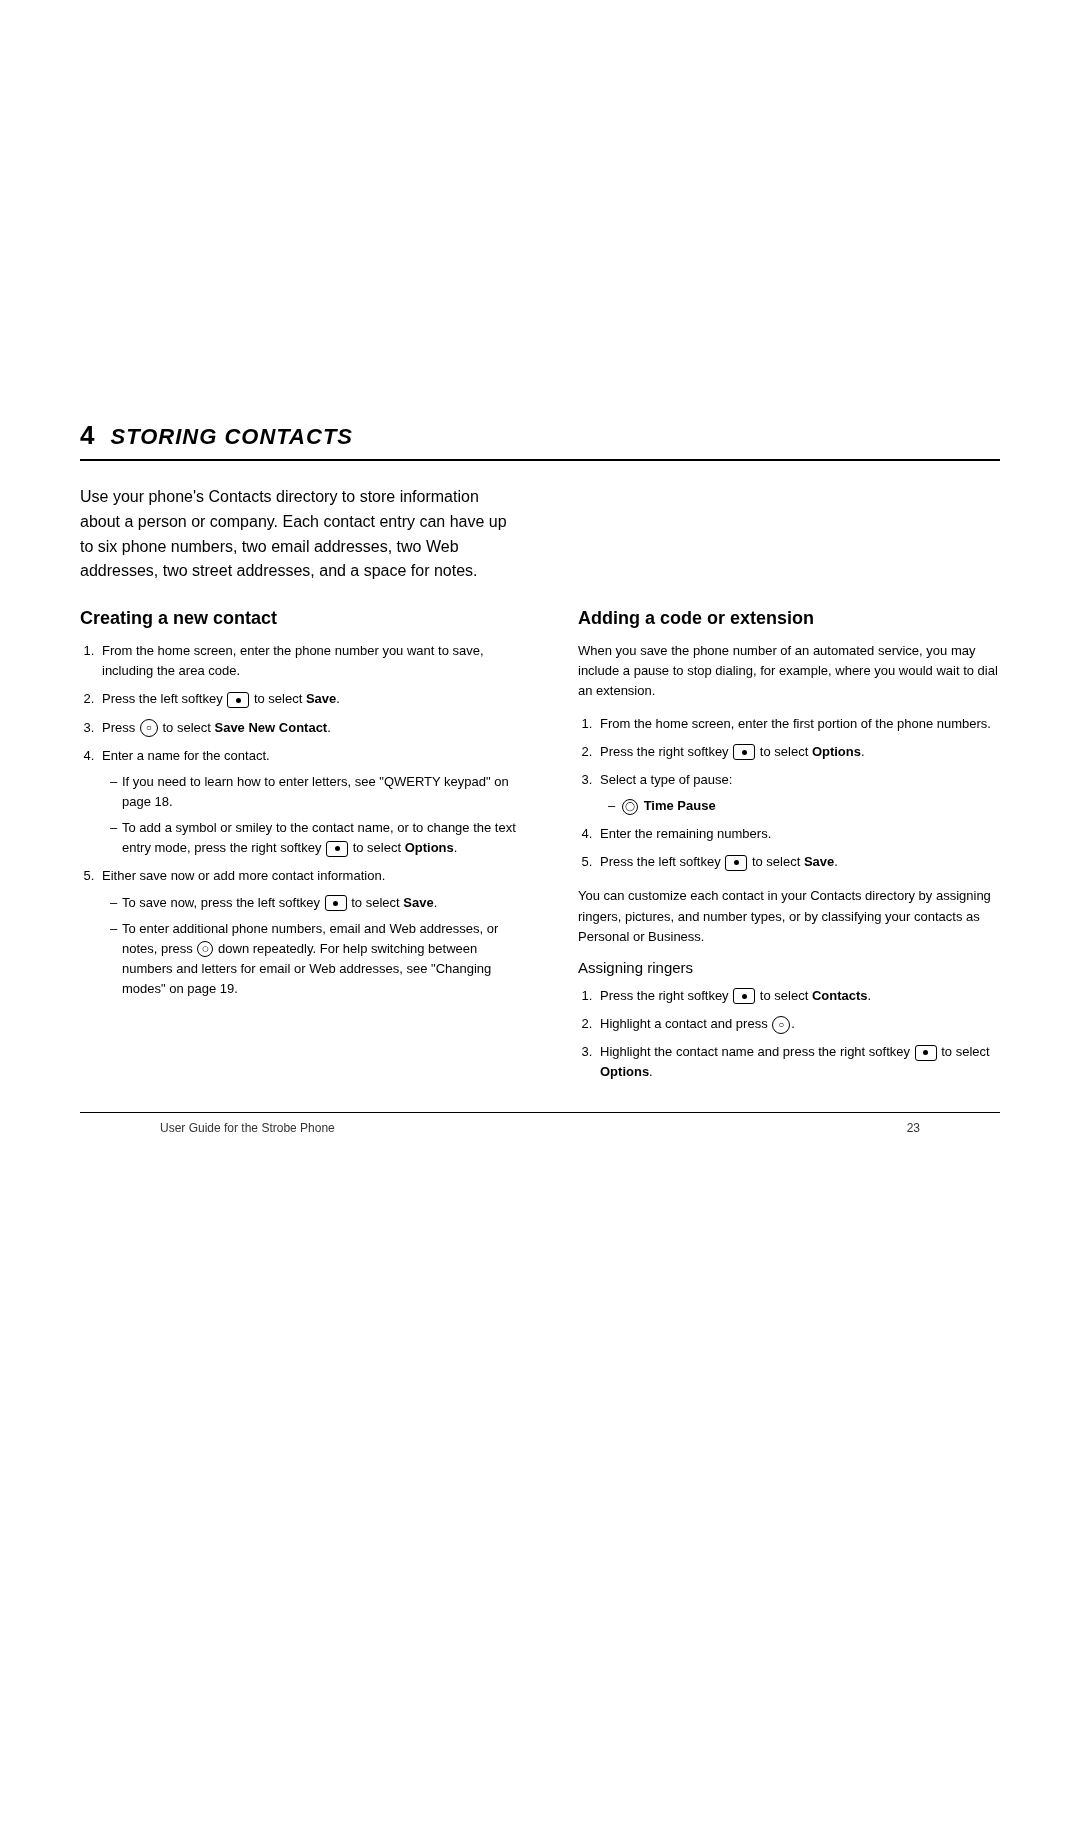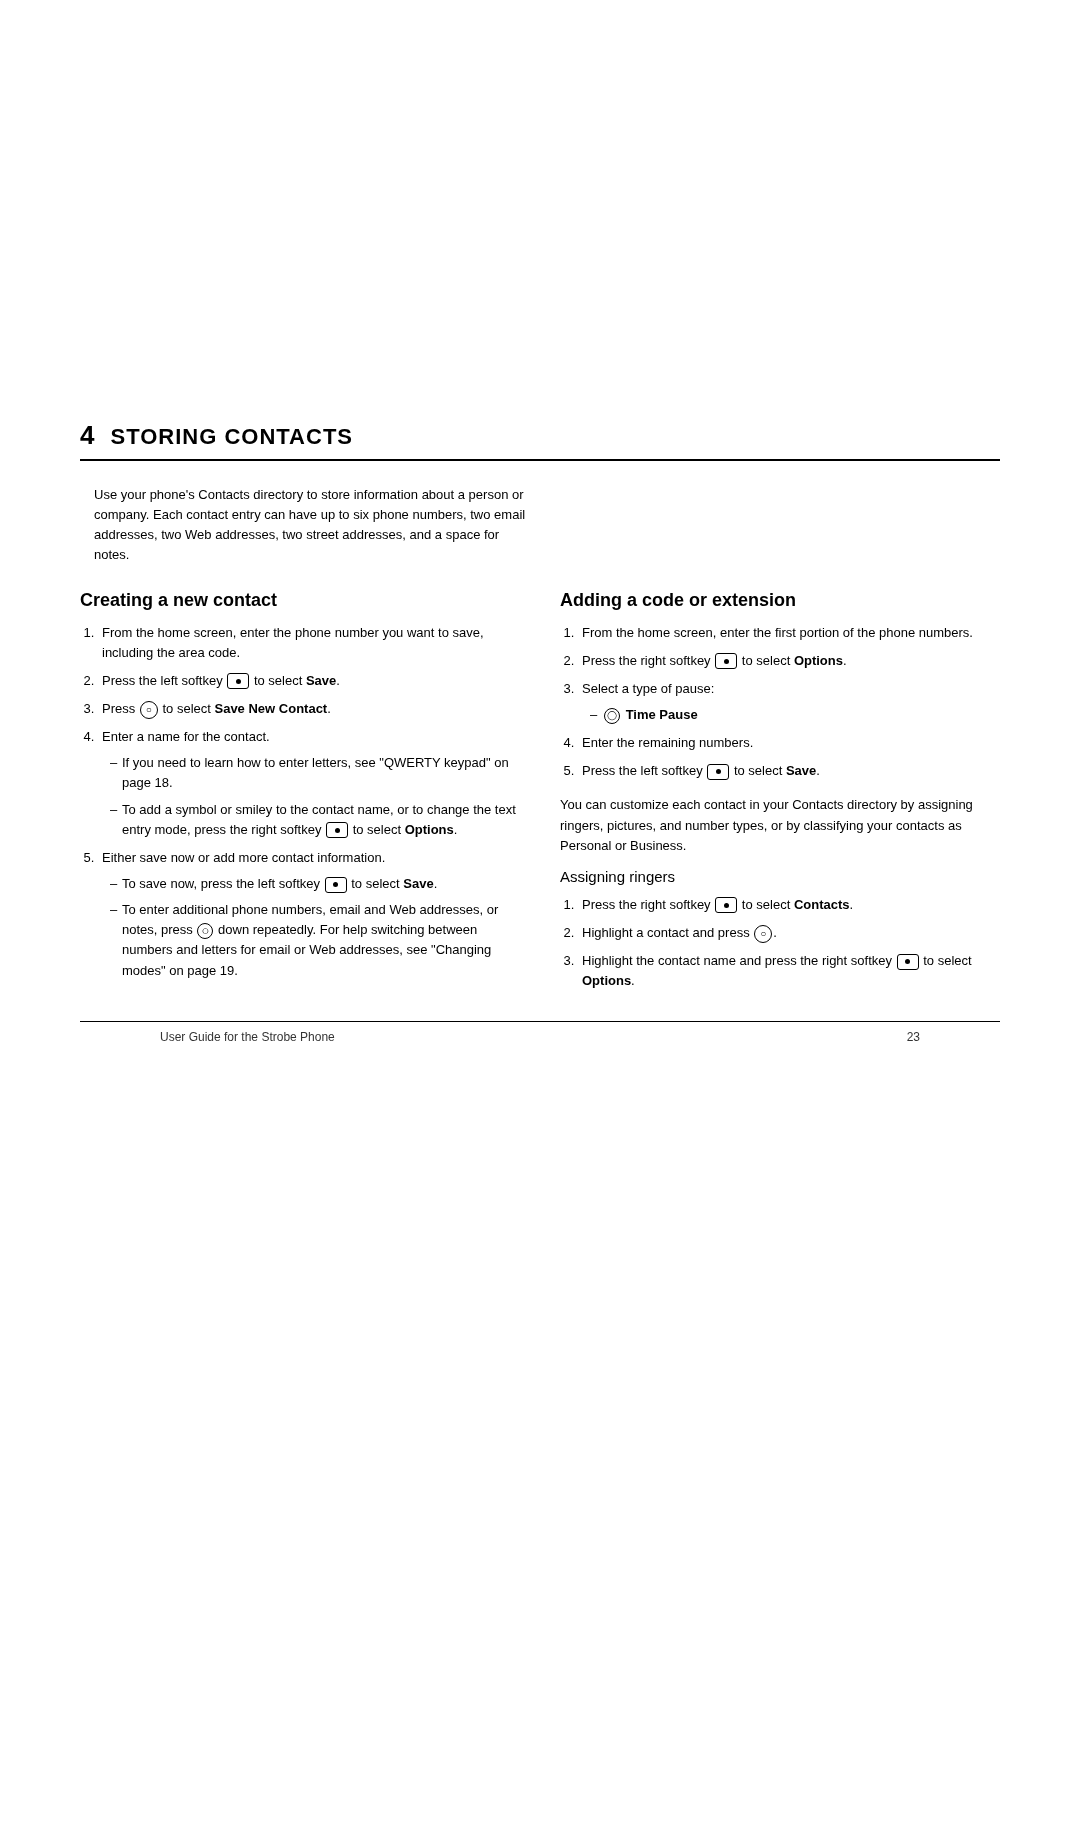--- a/index.html
+++ b/index.html
@@ -51,33 +51,33 @@
       font-family: Arial, Helvetica, sans-serif;
     }
 
     .chapter-title {
       font-size: 22px;
       font-weight: bold;
       font-variant: small-caps;
       letter-spacing: 1px;
       text-transform: uppercase;
       font-family: Arial, Helvetica, sans-serif;
+      font-style: italic;
     }
 
     .intro-text {
-      font-size: 13px;
+      font-size: 16px;
       line-height: 1.55;
       margin-bottom: 24px;
       max-width: 440px;
-      margin-left: 14px;
     }
 
     .two-column {
       display: flex;
-      gap: 40px;
+      gap: 58px;
       justify-content: space-between;
     }
 
     .left-column {
       width: 440px;
       flex-shrink: 0;
     }
 
     .right-column {
       flex: 1;
@@ -289,20 +289,21 @@
               <li>To enter additional phone numbers, email and Web addresses, or notes, press <span class="nav-key-circle">○</span> down repeatedly. For help switching between numbers and letters for email or Web addresses, see "Changing modes" on page 19.</li>
             </ul>
           </li>
         </ol>
 
       </div>
 
       <div class="right-column">
 
         <div class="section-title">Adding a code or extension</div>
+        <p class="section-text">When you save the phone number of an automated service, you may include a pause to stop dialing, for example, where you would wait to dial an extension.</p>
 
         <ol class="steps">
           <li>From the home screen, enter the first portion of the phone numbers.</li>
           <li>Press the right softkey <span class="softkey-btn">
                 <span class="softkey-dot"></span>
               </span> to select <b>Options</b>.</li>
           <li>
             Select a type of pause:
             <ul class="sub-list">
               <li><span class="time-pause-icon">◯</span> <b>Time Pause</b></li>

